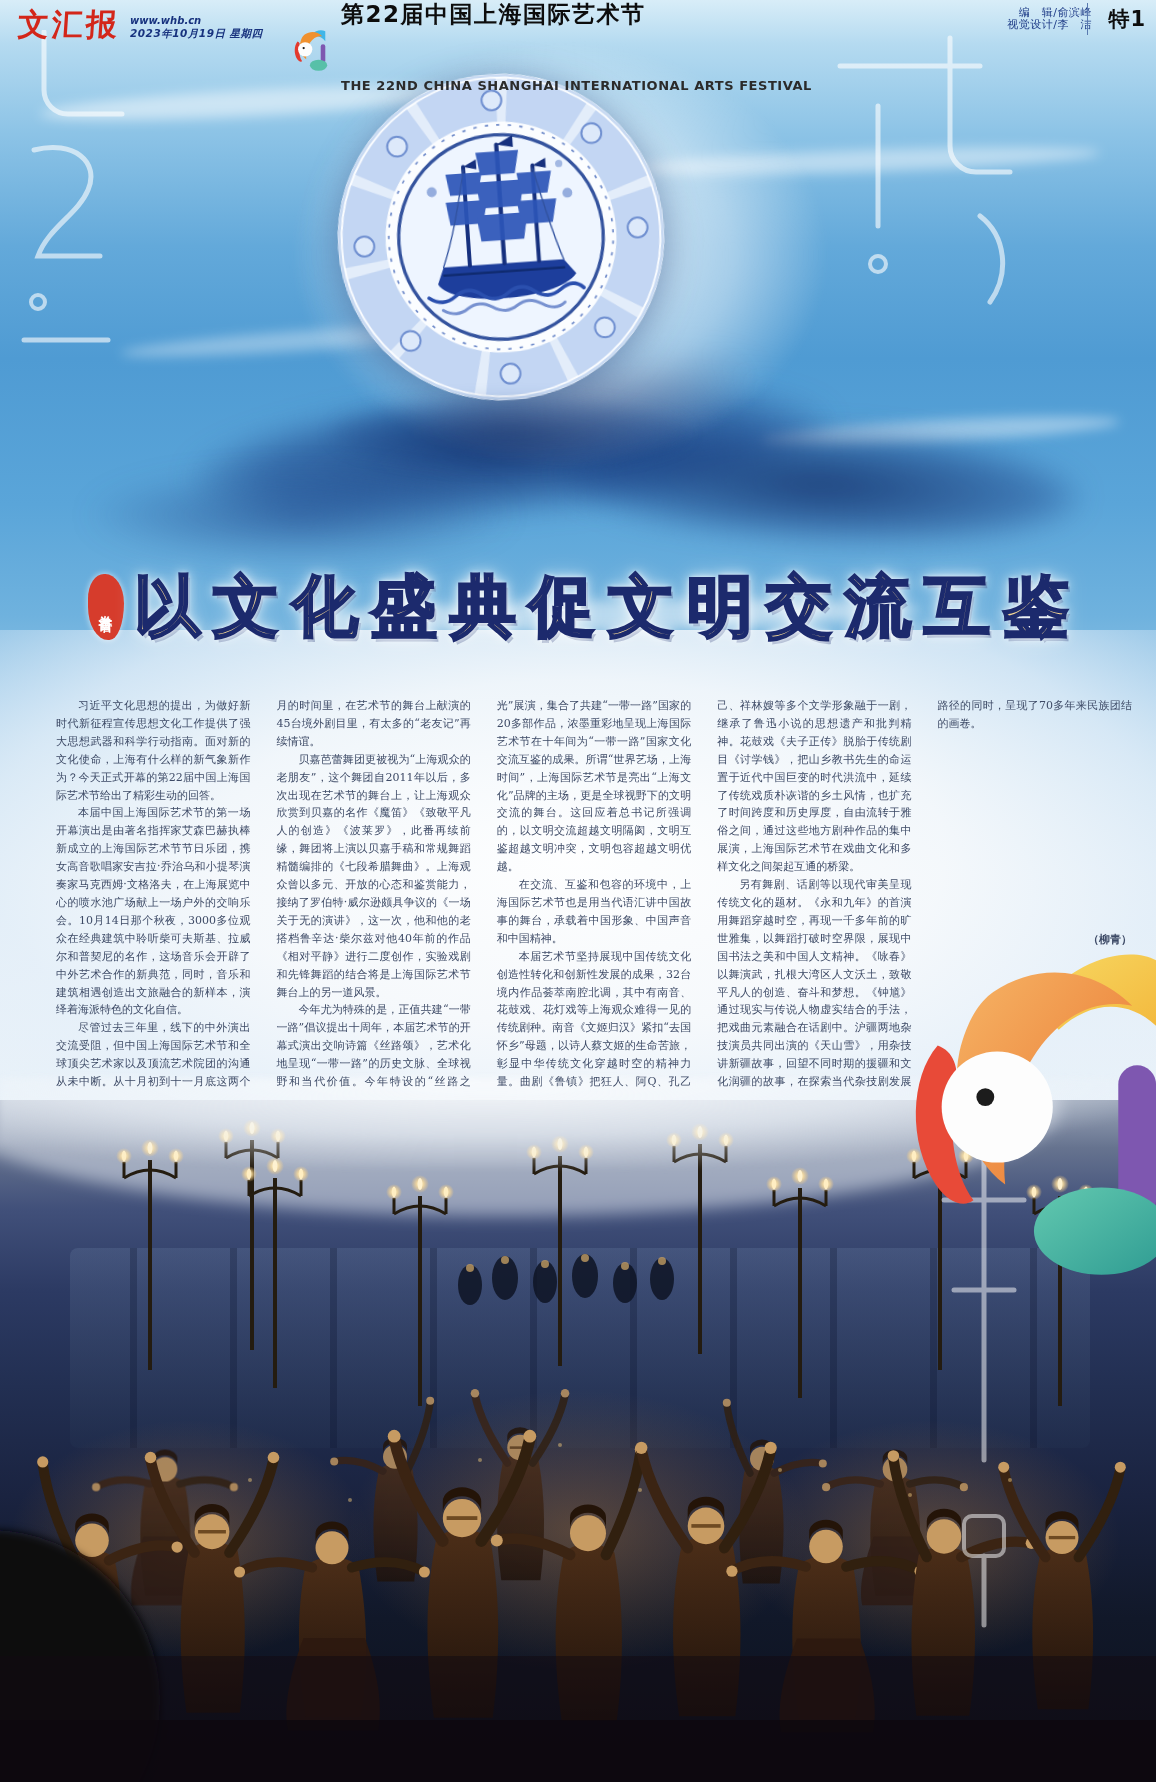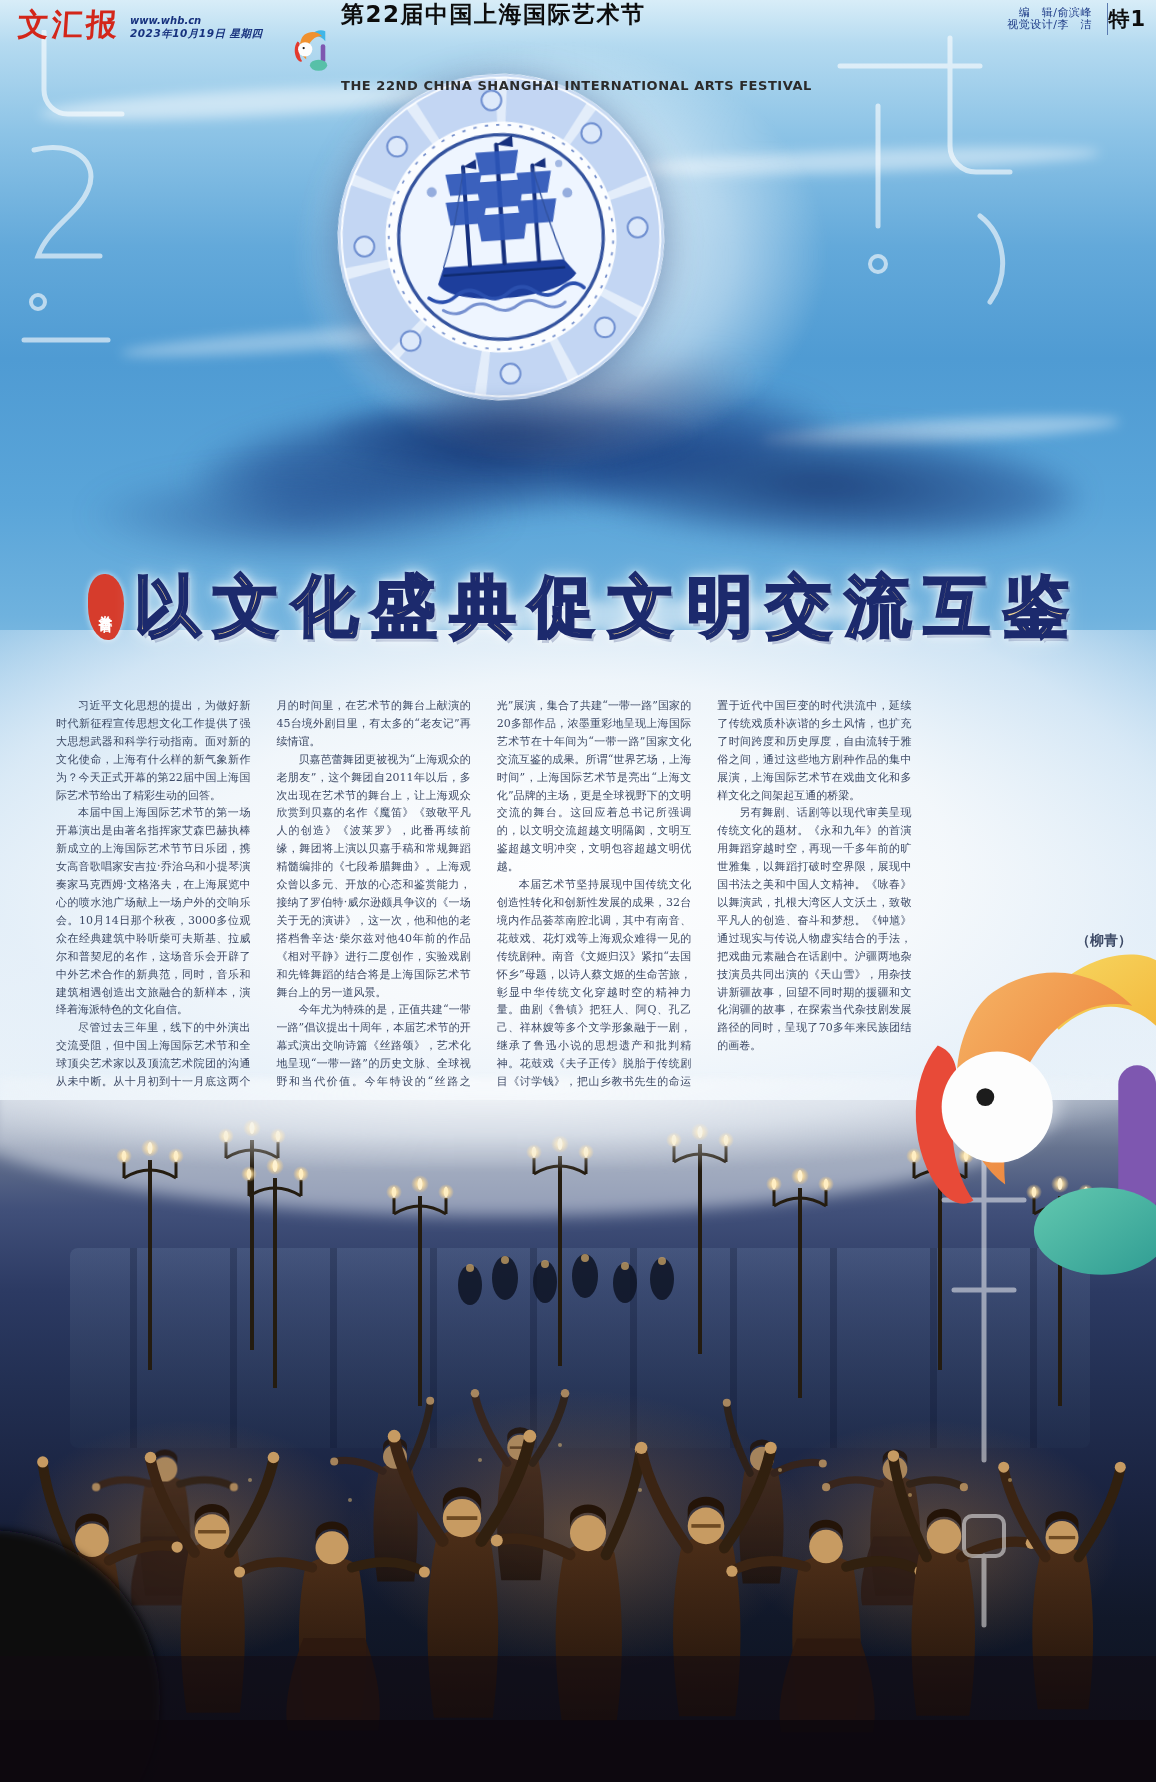--- a/index.html
+++ b/index.html
@@ -31,21 +31,21 @@
   .paper-name{font-size:31px;font-weight:900;color:#d3261a;letter-spacing:3px;transform:skewX(-4deg);font-family:"DejaVu Serif","Liberation Serif",serif;}
   .mh-left .sub{display:flex;flex-direction:column;line-height:13px;padding-top:4px;font-style:italic;}
   .website{font-size:10px;font-weight:bold;color:#17327e;}
   .date{font-size:10.5px;font-weight:bold;color:#17327e;letter-spacing:.5px;}
   .mh-center{position:absolute;left:286px;top:2px;display:flex;align-items:center;gap:9px;}
   .mh-title-block{display:flex;flex-direction:column;line-height:24px;gap:48px;}
   .festival-title{font-size:23px;font-weight:900;color:#0d0d0d;letter-spacing:1.5px;}
   .festival-title-en{font-size:13px;font-weight:bold;color:#2b2b2b;letter-spacing:.55px;}
   .mh-right{position:absolute;right:64px;top:7px;text-align:right;line-height:12px;}
   .credit{font-size:11px;color:#1c3a86;letter-spacing:.5px;}
-  .page-label{position:absolute;right:10px;top:3px;font-size:21px;font-weight:900;color:#0d0d0d;letter-spacing:1px;border-left:1px solid #5a7ab0;padding-left:0;height:32px;display:flex;align-items:center;}
+  .page-label{position:absolute;right:10px;top:3px;font-size:21px;font-weight:900;color:#0d0d0d;letter-spacing:1px;border-left:1px solid #5a7ab0;padding-left:20px;height:32px;display:flex;align-items:center;}
 
   
   .plate-halo{position:absolute;left:290px;top:40px;width:540px;height:430px;
     background:radial-gradient(ellipse,rgba(255,255,255,.85) 0%,rgba(255,255,255,.45) 45%,rgba(255,255,255,0) 70%);filter:blur(4px);}
   .plate{position:absolute;left:336px;top:72px;width:330px;height:330px;transform:rotate(-4deg);
     filter:drop-shadow(0 6px 18px rgba(20,50,110,.45));}
   .reflection{position:absolute;left:330px;top:398px;width:360px;height:70px;border-radius:50%;
     background:radial-gradient(ellipse,rgba(12,38,96,.55) 0%,rgba(20,54,120,.25) 55%,rgba(20,54,120,0) 80%);filter:blur(8px);}
 
   
@@ -212,27 +212,28 @@
 
       <p>本届中国上海国际艺术节的第一场开幕演出是由著名指挥家艾森巴赫执棒新成立的上海国际艺术节节日乐团，携女高音歌唱家安吉拉·乔治乌和小提琴演奏家马克西姆·文格洛夫，在上海展览中心的喷水池广场献上一场户外的交响乐会。10月14日那个秋夜，3000多位观众在经典建筑中聆听柴可夫斯基、拉威尔和普契尼的名作，这场音乐会开辟了中外艺术合作的新典范，同时，音乐和建筑相遇创造出文旅融合的新样本，演绎着海派特色的文化自信。</p>
 
       <p>尽管过去三年里，线下的中外演出交流受阻，但中国上海国际艺术节和全球顶尖艺术家以及顶流艺术院团的沟通从未中断。从十月初到十一月底这两个月的时间里，在艺术节的舞台上献演的45台境外剧目里，有太多的“老友记”再续情谊。</p>
 
 
       <p>贝嘉芭蕾舞团更被视为“上海观众的老朋友”，这个舞团自2011年以后，多次出现在艺术节的舞台上，让上海观众欣赏到贝嘉的名作《魔笛》《致敬平凡人的创造》《波莱罗》，此番再续前缘，舞团将上演以贝嘉手稿和常规舞蹈精髓编排的《七段希腊舞曲》。上海观众曾以多元、开放的心态和鉴赏能力，接纳了罗伯特·威尔逊颇具争议的《一场关于无的演讲》，这一次，他和他的老搭档鲁辛达·柴尔兹对他40年前的作品《相对平静》进行二度创作，实验戏剧和先锋舞蹈的结合将是上海国际艺术节舞台上的另一道风景。</p>
 
       <p>今年尤为特殊的是，正值共建“一带一路”倡议提出十周年，本届艺术节的开幕式演出交响诗篇《丝路颂》，艺术化地呈现“一带一路”的历史文脉、全球视野和当代价值。今年特设的“丝路之光”展演，集合了共建“一带一路”国家的20多部作品，浓墨重彩地呈现上海国际艺术节在十年间为“一带一路”国家文化交流互鉴的成果。所谓“世界艺场，上海时间”，上海国际艺术节是亮出“上海文化”品牌的主场，更是全球视野下的文明交流的舞台。这回应着总书记所强调的，以文明交流超越文明隔阂，文明互鉴超越文明冲突，文明包容超越文明优越。</p>
 
+      <p>在交流、互鉴和包容的环境中，上海国际艺术节也是用当代语汇讲中国故事的舞台，承载着中国形象、中国声音和中国精神。</p>
 
       <p>本届艺术节坚持展现中国传统文化创造性转化和创新性发展的成果，32台境内作品荟萃南腔北调，其中有南音、花鼓戏、花灯戏等上海观众难得一见的传统剧种。南音《文姬归汉》紧扣“去国怀乡”母题，以诗人蔡文姬的生命苦旅，彰显中华传统文化穿越时空的精神力量。曲剧《鲁镇》把狂人、阿Q、孔乙己、祥林嫂等多个文学形象融于一剧，继承了鲁迅小说的思想遗产和批判精神。花鼓戏《夫子正传》脱胎于传统剧目《讨学钱》，把山乡教书先生的命运置于近代中国巨变的时代洪流中，延续了传统戏质朴诙谐的乡土风情，也扩充了时间跨度和历史厚度，自由流转于雅俗之间，通过这些地方剧种作品的集中展演，上海国际艺术节在戏曲文化和多样文化之间架起互通的桥梁。</p>
 
       <p>另有舞剧、话剧等以现代审美呈现传统文化的题材。《永和九年》的首演用舞蹈穿越时空，再现一千多年前的旷世雅集，以舞蹈打破时空界限，展现中国书法之美和中国人文精神。《咏春》以舞演武，扎根大湾区人文沃土，致敬平凡人的创造、奋斗和梦想。《钟馗》通过现实与传说人物虚实结合的手法，把戏曲元素融合在话剧中。沪疆两地杂技演员共同出演的《天山雪》，用杂技讲新疆故事，回望不同时期的援疆和文化润疆的故事，在探索当代杂技剧发展路径的同时，呈现了70多年来民族团结的画卷。</p>
 
     </div>
-  <p class="byline" style="position:absolute;left:936px;top:932px;width:196px;margin:0;font-size:14px;color:#3d4a66;font-family:'DejaVu Serif','Liberation Serif',serif;z-index:21;">（柳青）</p>
+  <p class="byline" style="position:absolute;left:936px;top:932px;width:196px;margin:0;font-size:11px;color:#3d4a66;font-family:'DejaVu Serif','Liberation Serif',serif;z-index:21;">（柳青）</p>
 
   <div class="photo">
     <svg width="1156" height="682" viewBox="0 0 1156 682">
       <defs>
         <radialGradient id="flameG">
             <stop offset="0%" stop-color="#fff7dd"></stop>
             <stop offset="40%" stop-color="#ffdf9a" stop-opacity=".8"></stop>
             <stop offset="100%" stop-color="#ffce7a" stop-opacity="0"></stop>
           </radialGradient>
         <radialGradient id="glowW">

